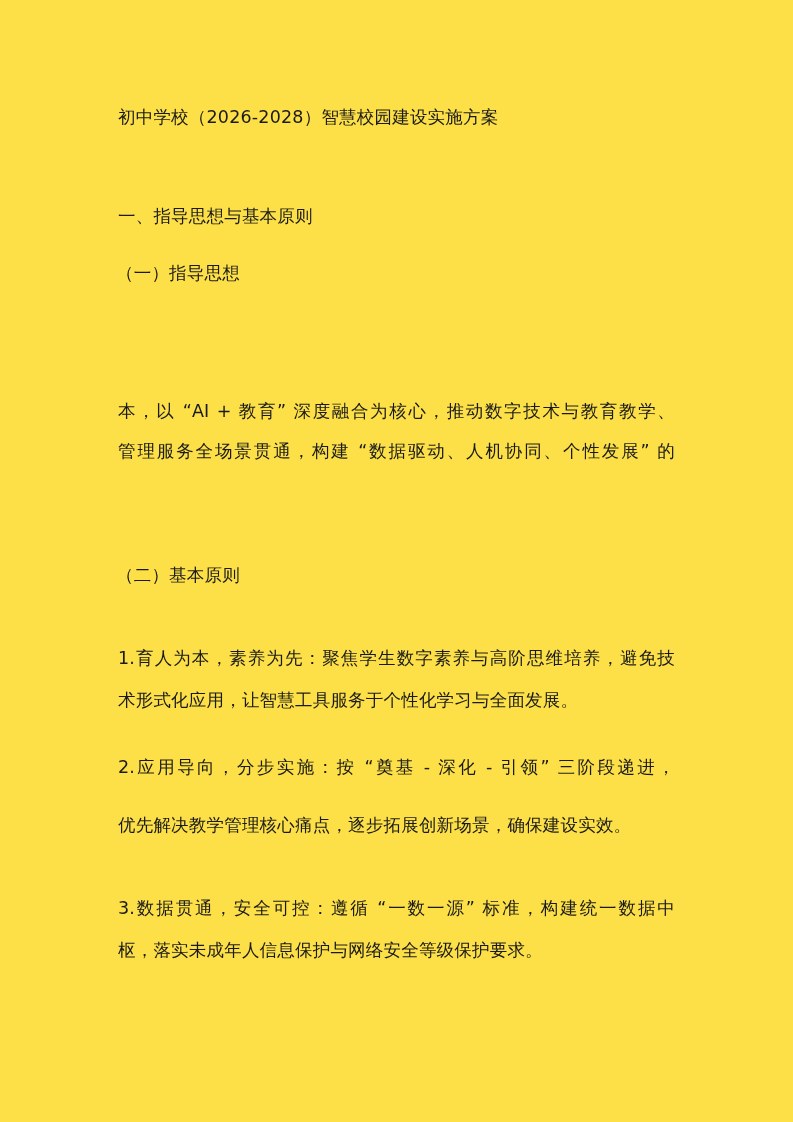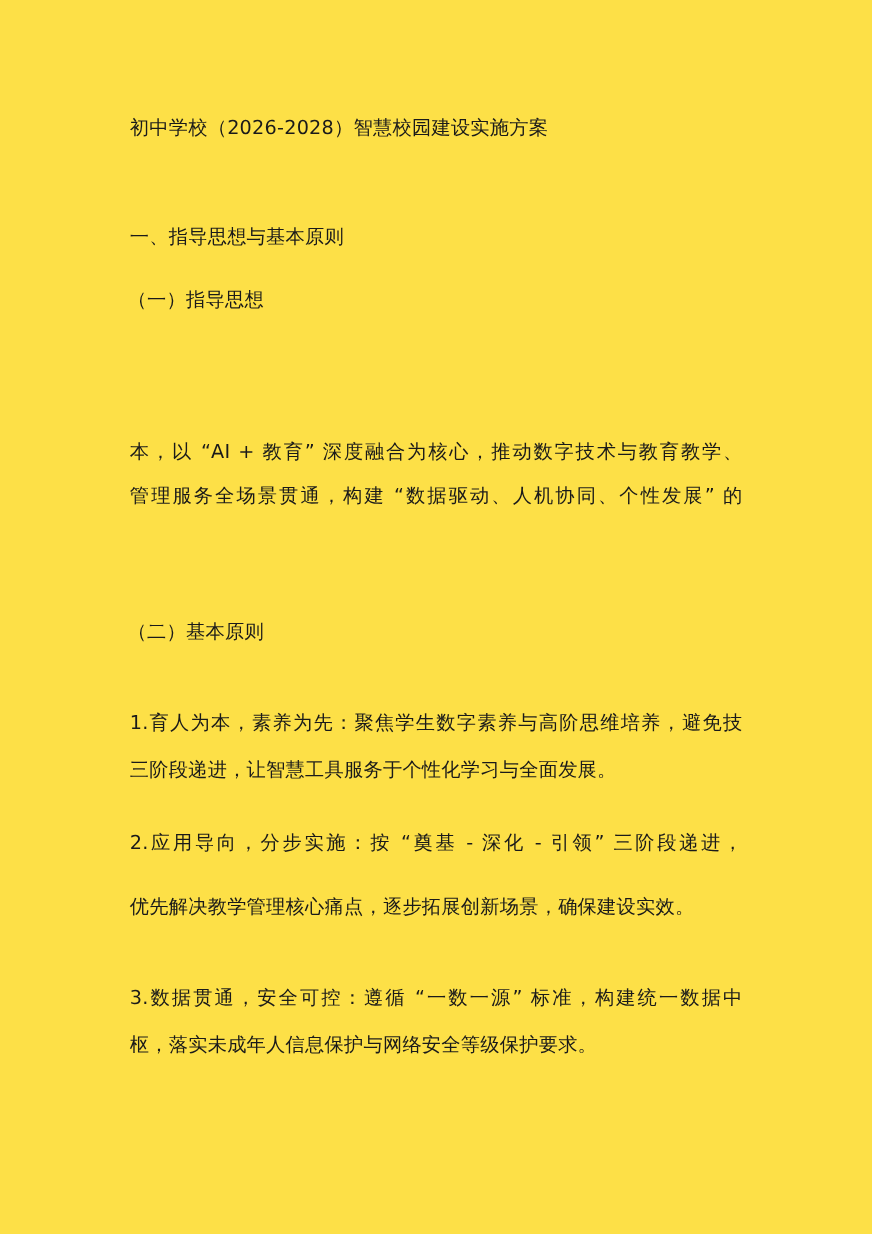--- a/index.html
+++ b/index.html
@@ -46,21 +46,21 @@
   <div class="line" style="top:188px;margin-top:16px;">一、指导思想与基本原则</div>
 
   <div class="line" style="top:261px; left:116px;">（一）指导思想</div>
 
   <div class="line justify" style="top:399px;">本，以 “AI + 教育” 深度融合为核心，推动数字技术与教育教学、</div>
   <div class="line justify" style="top:439px;">管理服务全场景贯通，构建 “数据驱动、人机协同、个性发展” 的</div>
 
   <div class="line" style="top:563px; left:116px;">（二）基本原则</div>
 
   <div class="line justify" style="top:646px;">1.育人为本，素养为先：聚焦学生数字素养与高阶思维培养，避免技</div>
-  <div class="line" style="top:688px;">三阶段递进，让智慧工具服务于个性化学习与全面发展。</div>
+  <div class="line" style="top:688px;">术形式化应用，让智慧工具服务于个性化学习与全面发展。</div>
 
   <div class="line justify" style="top:755px;">2.应用导向，分步实施：按 “奠基 - 深化 - 引领” 三阶段递进，</div>
   <div class="line" style="top:813px;">优先解决教学管理核心痛点，逐步拓展创新场景，确保建设实效。</div>
 
   <div class="line justify" style="top:896px;">3.数据贯通，安全可控：遵循 “一数一源” 标准，构建统一数据中</div>
   <div class="line" style="top:938px;text-align:center;">枢，落实未成年人信息保护与网络安全等级保护要求。</div>
 
 </div>
 
 </body></html>

